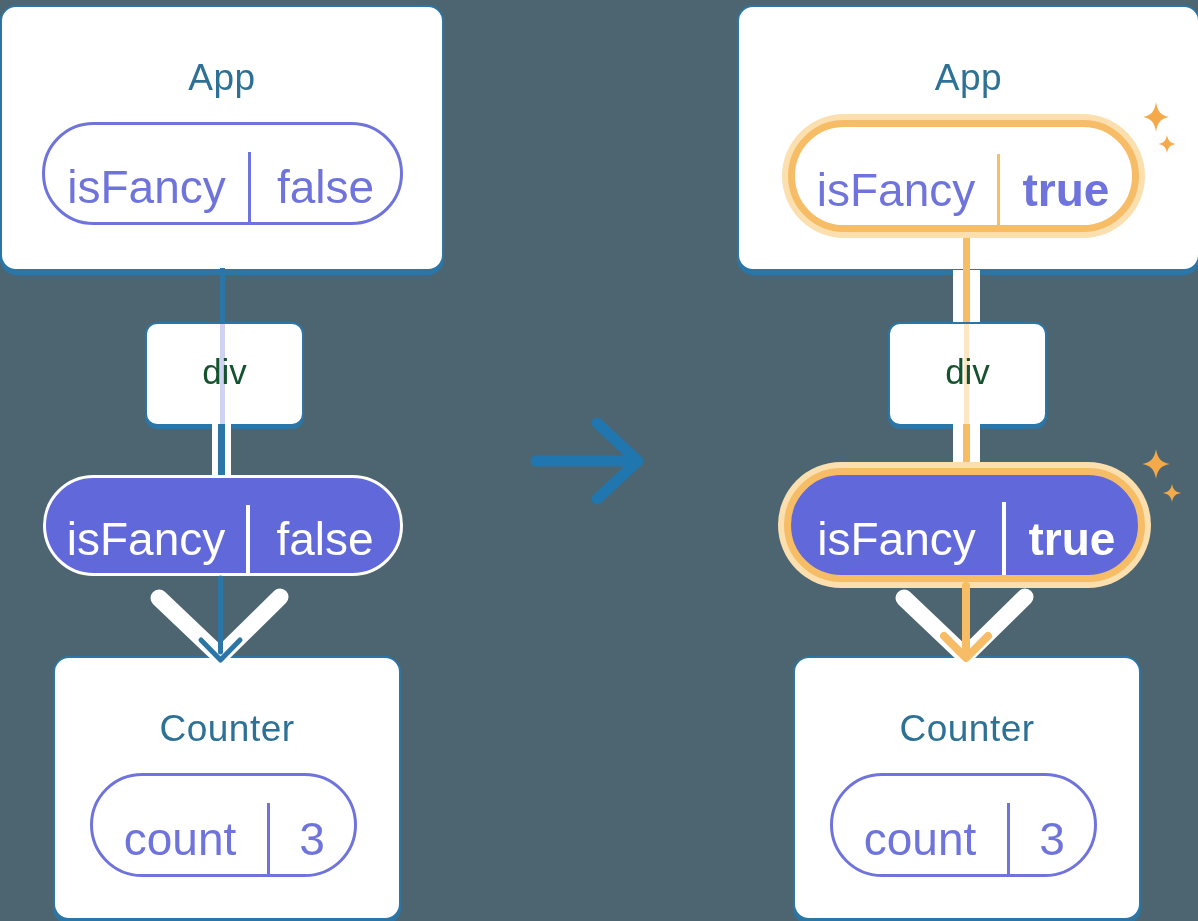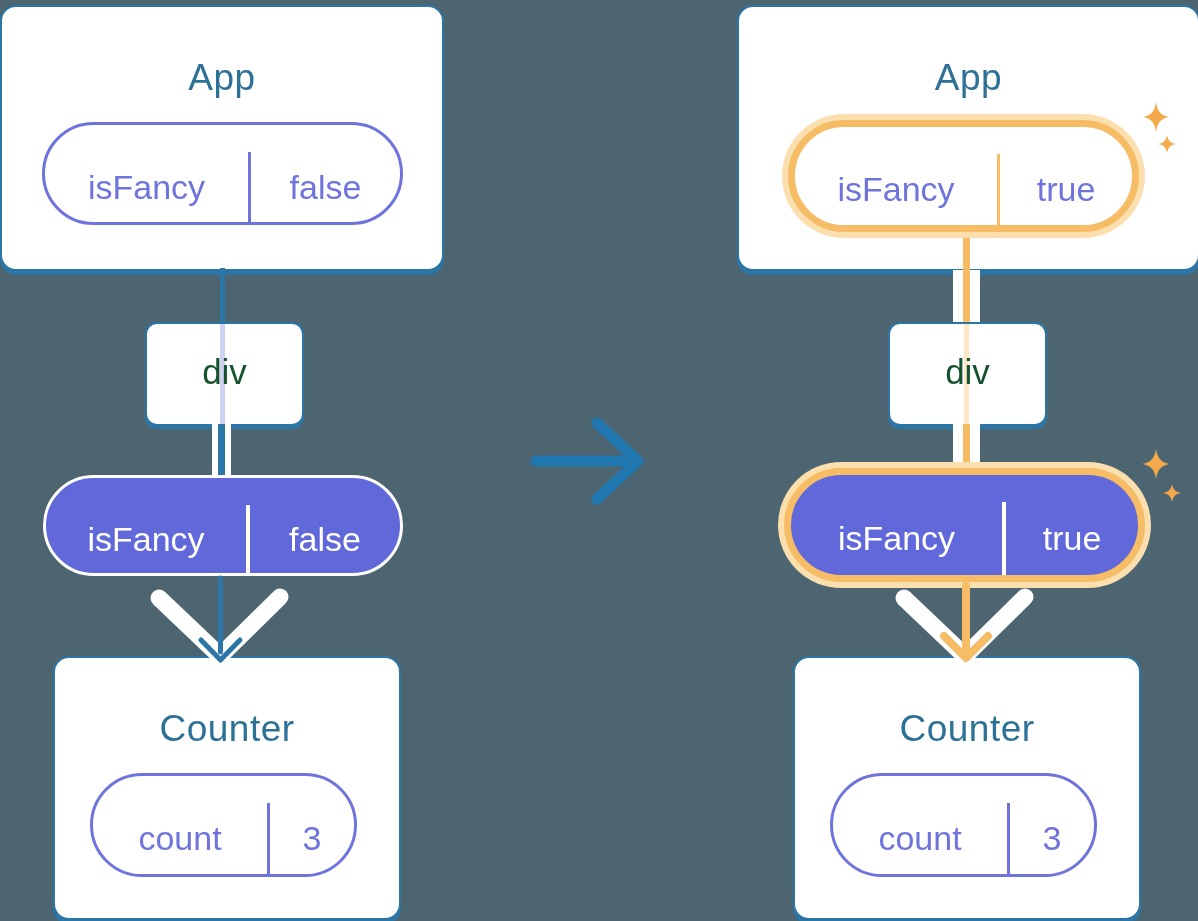--- a/index.html
+++ b/index.html
@@ -18,30 +18,30 @@
   }
   .box{
     position:absolute;background:#fff;border:2px solid #2b76a6;
     border-radius:12px;box-shadow:0 3px 0 #2b76a6;
   }
   .box-label{position:relative;z-index:1;display:block;text-align:center;
     font-size:35px;line-height:96px;color:#14532d;}
   .inner-line{position:absolute;top:0;bottom:0;width:5px;}
   
   .pill{position:absolute;display:flex;border-radius:60px;box-sizing:border-box;}
-  .seg{display:flex;align-items:center;justify-content:center;font-size:34px;margin-top:27px;}
+  .seg{display:flex;align-items:center;justify-content:center;font-size:46px;margin-top:27px;}
   .seg-val{flex:1;text-align:center;}
   .pill-outline{background:#fff;border:3px solid #6f74dc;color:#6f74dc;}
   .pill-outline .seg-key{border-right:3px solid #6f74dc;}
   .pill-filled{background:#6168da;border:3px solid #fff;color:#fff;}
   .pill-filled .seg-key{border-right:4px solid #fff;}
   .hl{border:7px solid #f6bd66;box-shadow:0 0 0 6px #fbdfae;}
   .pill-outline.hl .seg-key{border-right:3px solid #f6bd66;}
   .pill-filled.hl .seg-key{border-right:4px solid #fff;}
-  .strong{font-weight:400;}
+  .strong{font-weight:700;}
   
   .conn{position:absolute;}
   #line-l-app-div{left:220px;top:268px;width:5px;height:56px;background:#2b76a6;}
   #pipe-l-div-pill{left:212px;top:424px;width:19px;height:53px;
     background:linear-gradient(to right,#fff 0 6px,#2b76a6 6px 13px,#fff 13px 19px);}
   #pipe-r-app-div{left:953px;top:270px;width:27px;height:54px;
     background:linear-gradient(to right,#fff 0 10px,#f6bd66 10px 17px,#fff 17px 27px);}
   #pipe-r-div-pill{left:953px;top:424px;width:27px;height:40px;
     background:linear-gradient(to right,#fff 0 10px,#f6bd66 10px 17px,#fff 17px 27px);}
   .stem{position:absolute;background:#f6bd66;}

